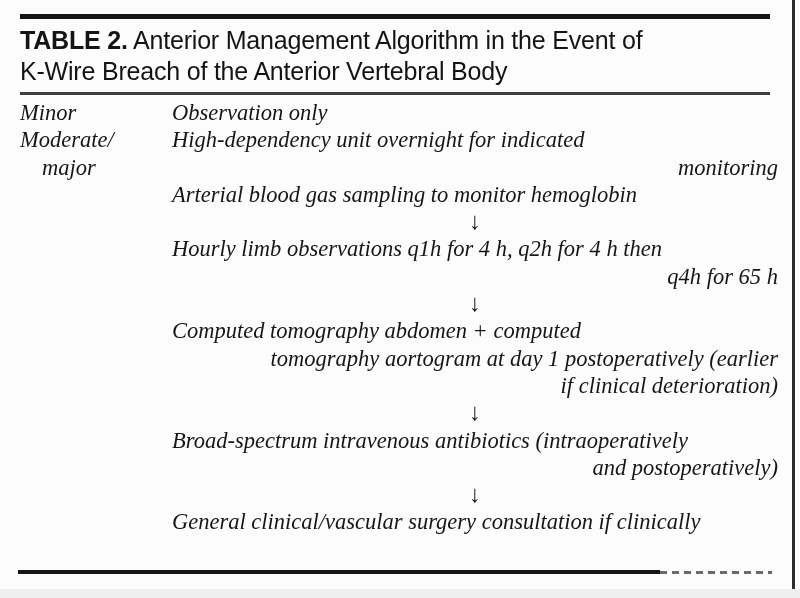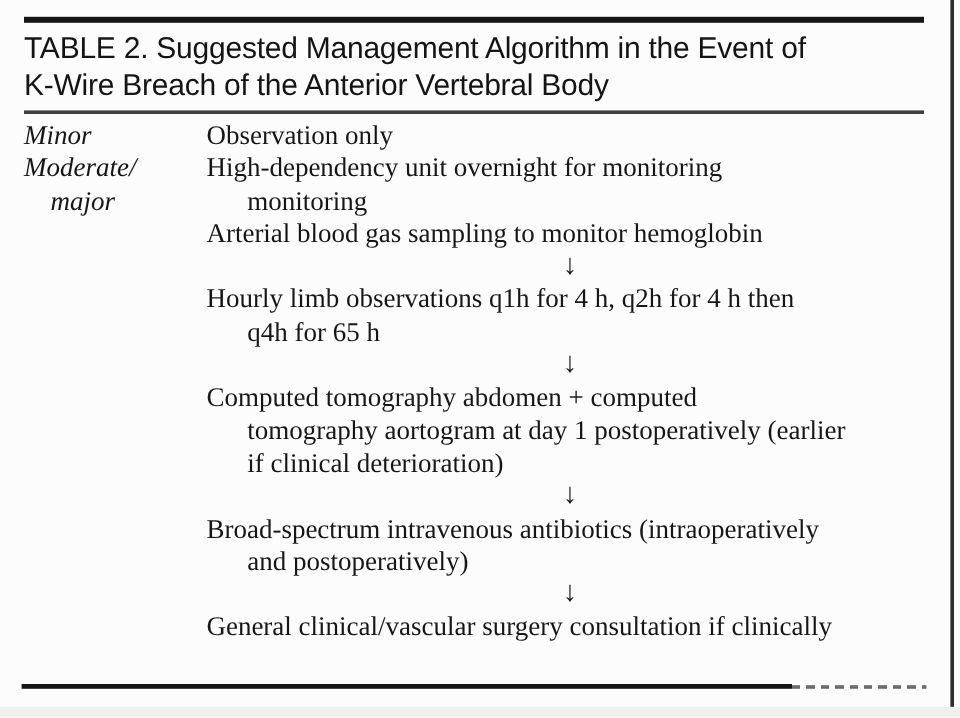--- a/index.html
+++ b/index.html
@@ -18,37 +18,37 @@
     position: absolute; left: 20px; top: 14px;
     width: 750px; height: 5px; background: #161616;
   }
   .table-title {
     position: absolute; left: 20px; top: 25px; width: 762px;
     font-family: "Liberation Sans", sans-serif;
     font-size: 25px; line-height: 31px;
     color: #141414; letter-spacing: -0.2px;
     white-space: nowrap;
   }
-  .table-title .title-label { font-weight: 400; }
+  .table-title .title-label { font-weight: 700; }
   .rule-mid {
     position: absolute; left: 20px; top: 92px;
     width: 750px; height: 3px; background: #3f3f3f;
   }
   .table-body {
     position: absolute; left: 20px; top: 99px; width: 762px;
     font-size: 22.5px; line-height: 27.3px; color: #161616;
   }
   .severity-col {
     position: absolute; left: 0; top: 0; width: 150px; font-style: italic;
   }
   .flow-col {
-    position: absolute; left: 152px; top: 0; width: 606px;
+    position: absolute; left: 152px; top: 0; width: 606px; font-style: italic;
   }
   .line { white-space: nowrap; height: 27.3px; }
-  .line.cont { padding-left: 34px; }
+  .line.cont { padding-left: 34px; text-align: right; }
   .line.cont-sev { padding-left: 22px; }
   .line.arrow-line {
     text-align: center; font-size: 24px; color: #161616;
   }
   .rule-bottom {
     position: absolute; left: 18px; top: 570px;
     width: 642px; height: 4px; background: #161616;
   }
   .rule-bottom-frayed {
     position: absolute; left: 660px; top: 571px;
@@ -67,35 +67,35 @@
   }
 </style>
 </head>
 <body>
 
 <div class="page">
 
   <div class="rule-top"></div>
 
   <div class="table-title">
-    <div class="line1"><span class="title-label">TABLE 2.</span><span> Suggested Management Algorithm in the Event of</span></div>
+    <div class="line1"><span class="title-label">TABLE 2.</span><span> Anterior Management Algorithm in the Event of</span></div>
     <div class="line2">K-Wire Breach of the Anterior Vertebral Body</div>
   </div>
 
   <div class="rule-mid"></div>
 
   <div class="table-body">
     <div class="severity-col">
         <div class="line">Minor</div>
         <div class="line">Moderate/</div>
         <div class="line cont-sev">major</div>
       </div>
     <div class="flow-col">
         <div class="line">Observation only</div>
-        <div class="line">High-dependency unit overnight for monitoring</div>
+        <div class="line">High-dependency unit overnight for indicated</div>
         <div class="line cont">monitoring</div>
         <div class="line">Arterial blood gas sampling to monitor hemoglobin</div>
         <div class="line arrow-line">↓</div>
         <div class="line">Hourly limb observations q1h for 4 h, q2h for 4 h then</div>
         <div class="line cont">q4h for 65 h</div>
         <div class="line arrow-line">↓</div>
         <div class="line">Computed tomography abdomen + computed</div>
         <div class="line cont">tomography aortogram at day 1 postoperatively (earlier</div>
         <div class="line cont">if clinical deterioration)</div>
         <div class="line arrow-line">↓</div>

